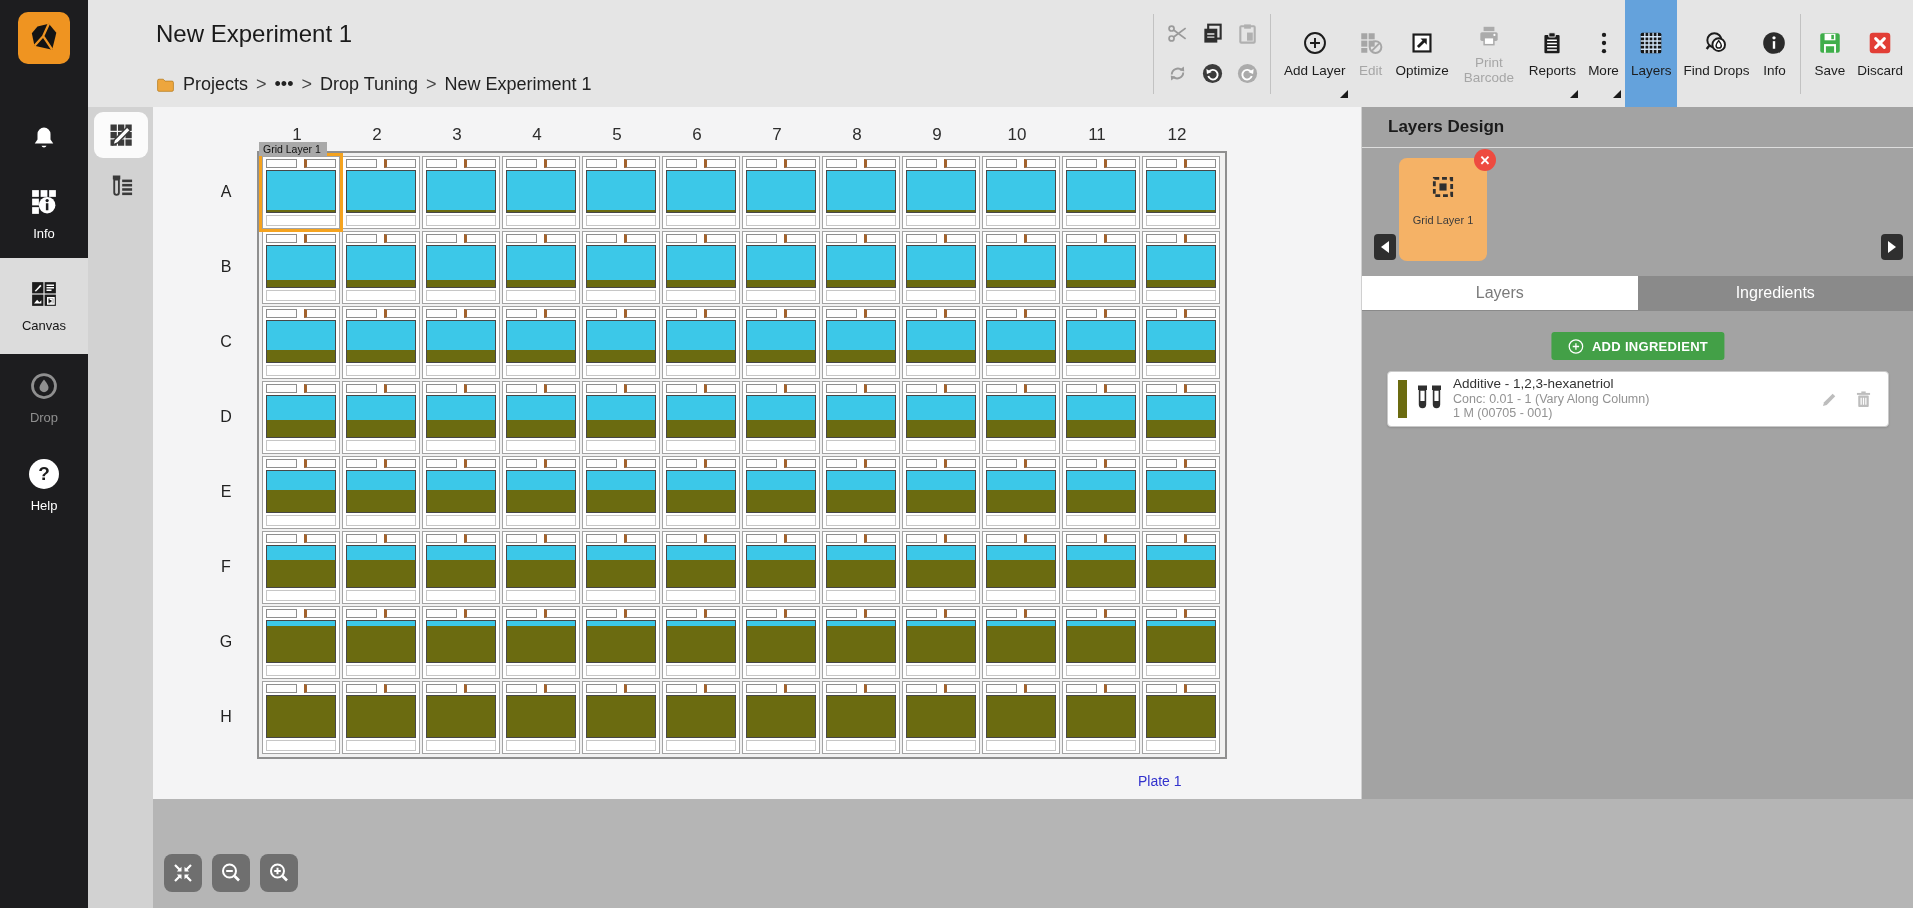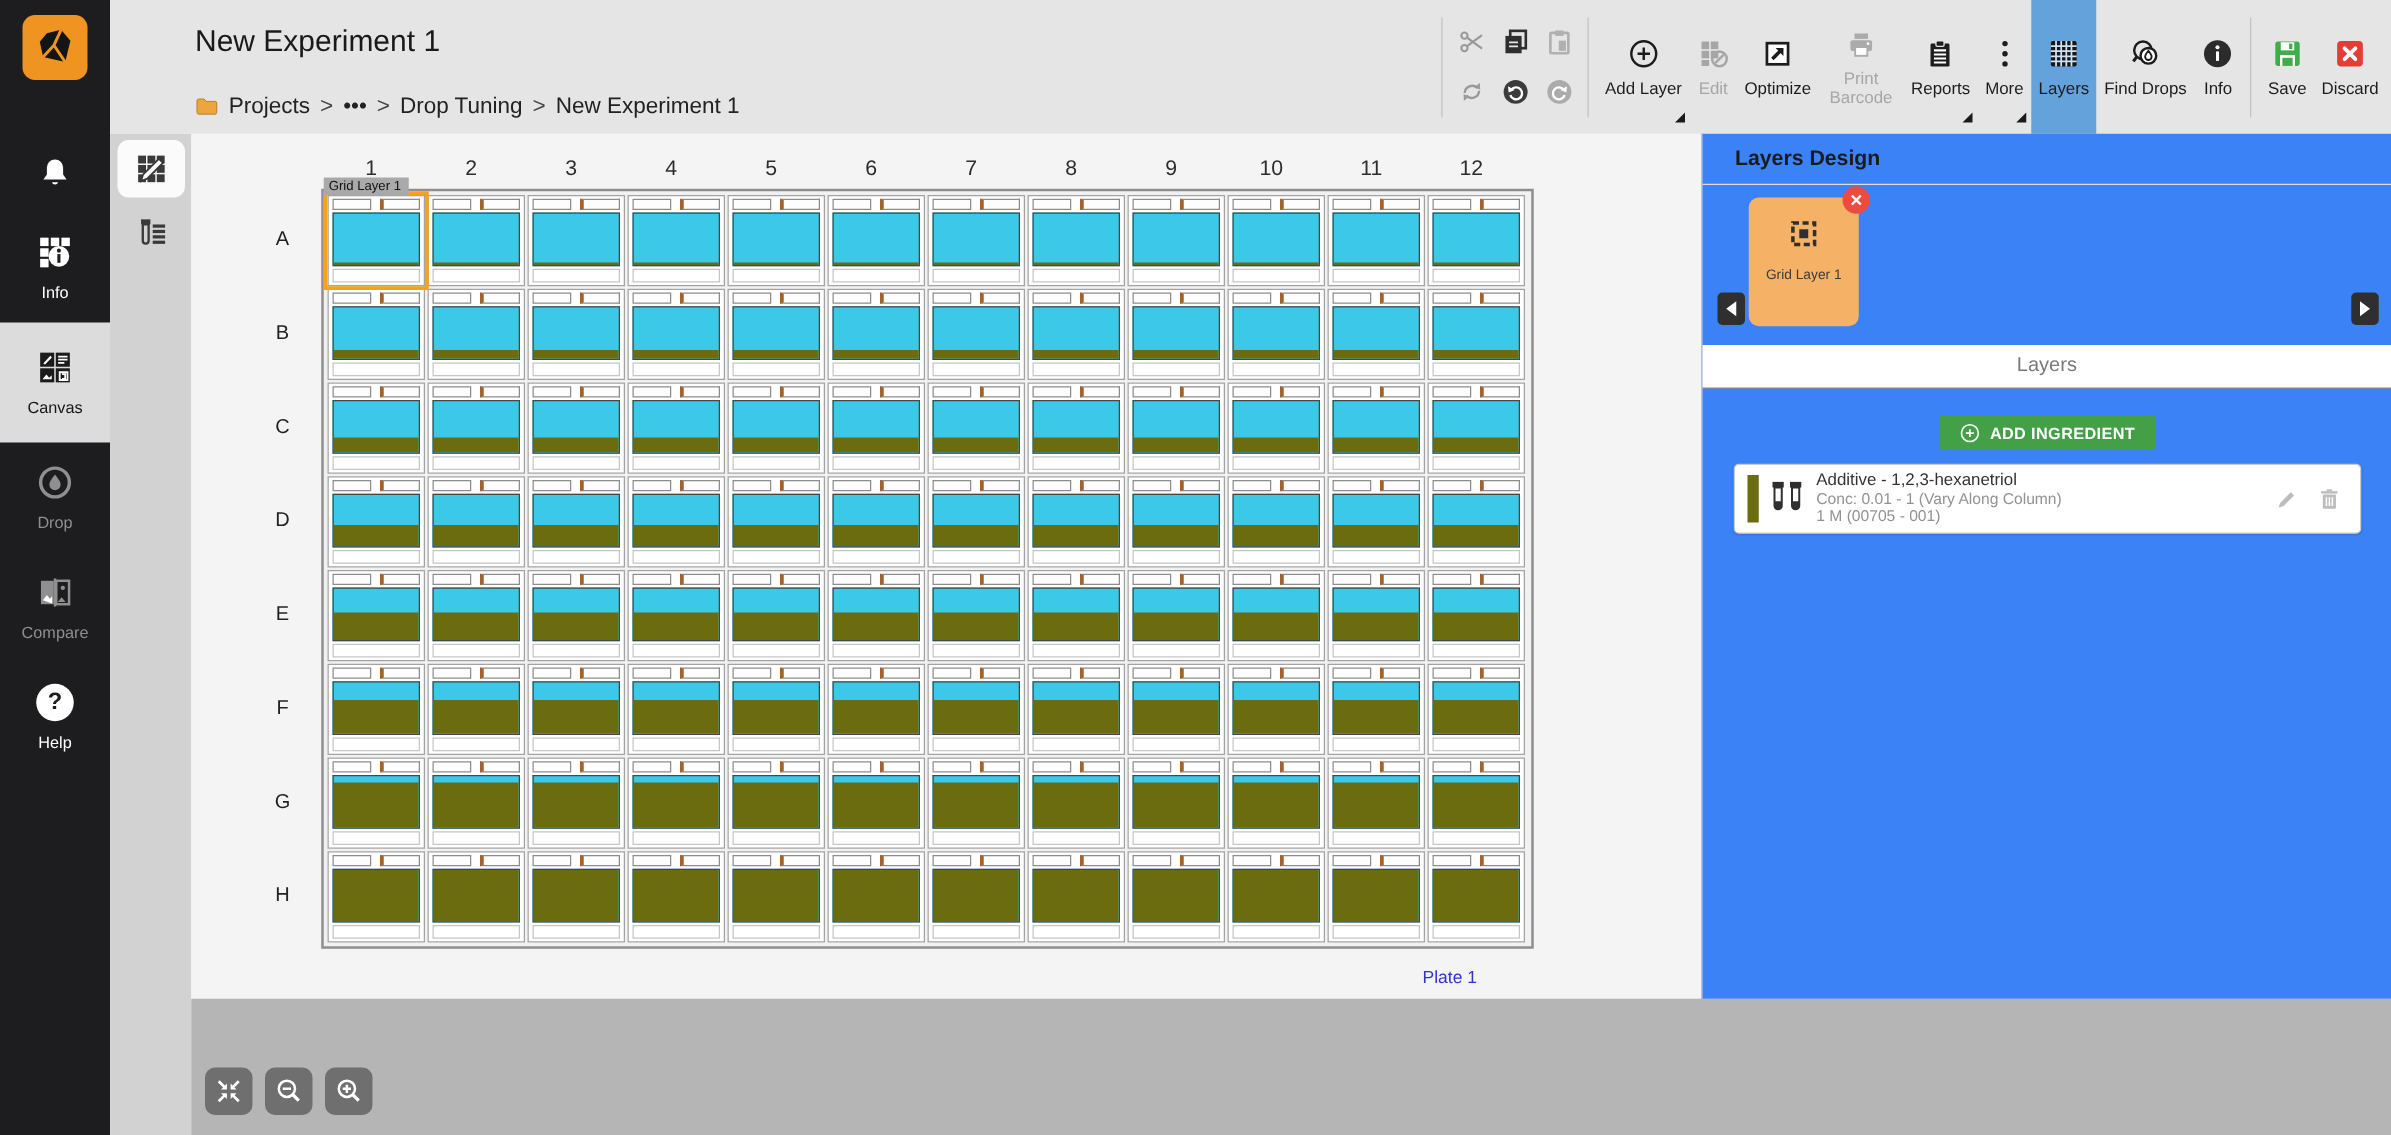--- a/index.html
+++ b/index.html
@@ -63,21 +63,21 @@
   .layer-tag{position:absolute;top:-15px;left:-4px;background:#a9a9a9;color:#111;font-size:10.5px;padding:1px 6px 1px 4px;white-space:nowrap;z-index:6;}
   #plate-label{position:absolute;left:985px;top:666px;font-size:14px;color:var(--plateblue,#3232cd);}
 
   
   #bottombar{position:absolute;left:153px;top:799px;width:1760px;height:109px;background:#b5b5b5;}
   #zoomctrls{position:absolute;left:11px;top:55px;display:flex;gap:10px;}
   .zbtn{width:38px;height:38px;border-radius:8px;background:#6f6f6f;display:flex;align-items:center;justify-content:center;}
   .zbtn svg{width:24px;height:24px;}
 
   
-  #panel{position:absolute;left:1361px;top:107px;width:552px;height:692px;background:#3b82f6;border-left:1px solid #d0d0d0;box-sizing:border-box;}
+  #panel{position:absolute;left:1361px;top:107px;width:552px;height:692px;background:#a3a3a3;border-left:1px solid #d0d0d0;box-sizing:border-box;}
   #panel-title{height:40px;line-height:40px;padding-left:26px;font-size:17px;font-weight:bold;color:#1b1b1b;border-bottom:1px solid #ddd;}
   #carousel{position:relative;height:128px;}
   .car-arrow{position:absolute;top:86px;width:22px;height:26px;background:#2f2f2f;border-radius:4px;display:flex;align-items:center;justify-content:center;}
   .car-arrow.left{left:12px;top:86px;}
   .car-arrow.right{right:10px;top:86px;}
   .tri-l{width:0;height:0;border-top:6px solid transparent;border-bottom:6px solid transparent;border-right:8px solid #fff;}
   .tri-r{width:0;height:0;border-top:6px solid transparent;border-bottom:6px solid transparent;border-left:8px solid #fff;}
   #layer-card{position:absolute;left:37px;top:10px;width:88px;height:103px;background:var(--cardorange,#f5b266);border-radius:8px;display:flex;flex-direction:column;align-items:center;}
   #layer-card svg{width:26px;height:26px;margin-top:16px;}
   #layer-card .cname{font-size:11px;color:#3c3c3c;margin-top:14px;}
@@ -163,33 +163,20 @@
     <div class="nav-item std dim">
       <span class="nicon">
         <svg viewBox="0 0 24 24">
             <circle cx="12" cy="12" r="9.2" fill="none" stroke="#8f8f8f" stroke-width="2.2"></circle>
             <path d="M12 6.8c2.4 3 3.6 4.8 3.6 6.5a3.6 3.6 0 0 1-7.2 0c0-1.7 1.2-3.5 3.6-6.5z" fill="#8f8f8f"></path>
           </svg>
       </span>
       <span>Drop</span>
     </div>
 
-    <div class="nav-item std dim">
-      <span class="nicon">
-        <svg viewBox="0 0 24 24">
-            <rect x="3" y="4.5" width="8.2" height="15" fill="#8f8f8f"></rect>
-            <rect x="12.8" y="4.5" width="8.2" height="15" fill="none" stroke="#8f8f8f" stroke-width="1.6"></rect>
-            <path d="M4.2 17 l2.6-3.4 2 2.4 1.4-1.6 v4.6z" fill="#fff"></path>
-            <circle cx="17" cy="9" r="1.4" fill="#8f8f8f"></circle>
-            <path d="M13.8 18 l2.4-3 2.6 3z" fill="#8f8f8f"></path>
-            <rect x="11.2" y="3" width="1.6" height="18" fill="#8f8f8f"></rect>
-          </svg>
-      </span>
-      <span>Compare</span>
-    </div>
 
     <div class="nav-item std">
       <span class="nicon">
           <span class="help-circle">?</span>
         </span>
       <span>Help</span>
     </div>
   </div>
 
   <div id="toolstrip">
@@ -1456,20 +1443,21 @@
         <span class="cname">Grid Layer 1</span>
         <span id="card-x">✕</span>
       </div>
       <div class="car-arrow right">
           <span class="tri-r"></span>
         </div>
     </div>
 
     <div id="tabs">
       <div class="tab inactive">Layers</div>
+      <div class="tab activetab">Ingredients</div>
     </div>
 
     <button id="add-ing">
       <svg viewBox="0 0 24 24">
           <circle cx="12" cy="12" r="9.5" fill="none" stroke="#fff" stroke-width="1.8"></circle>
           <path d="M12 7.5v9M7.5 12h9" stroke="#fff" stroke-width="1.8"></path>
         </svg>
       <span>ADD INGREDIENT</span>
     </button>
 

